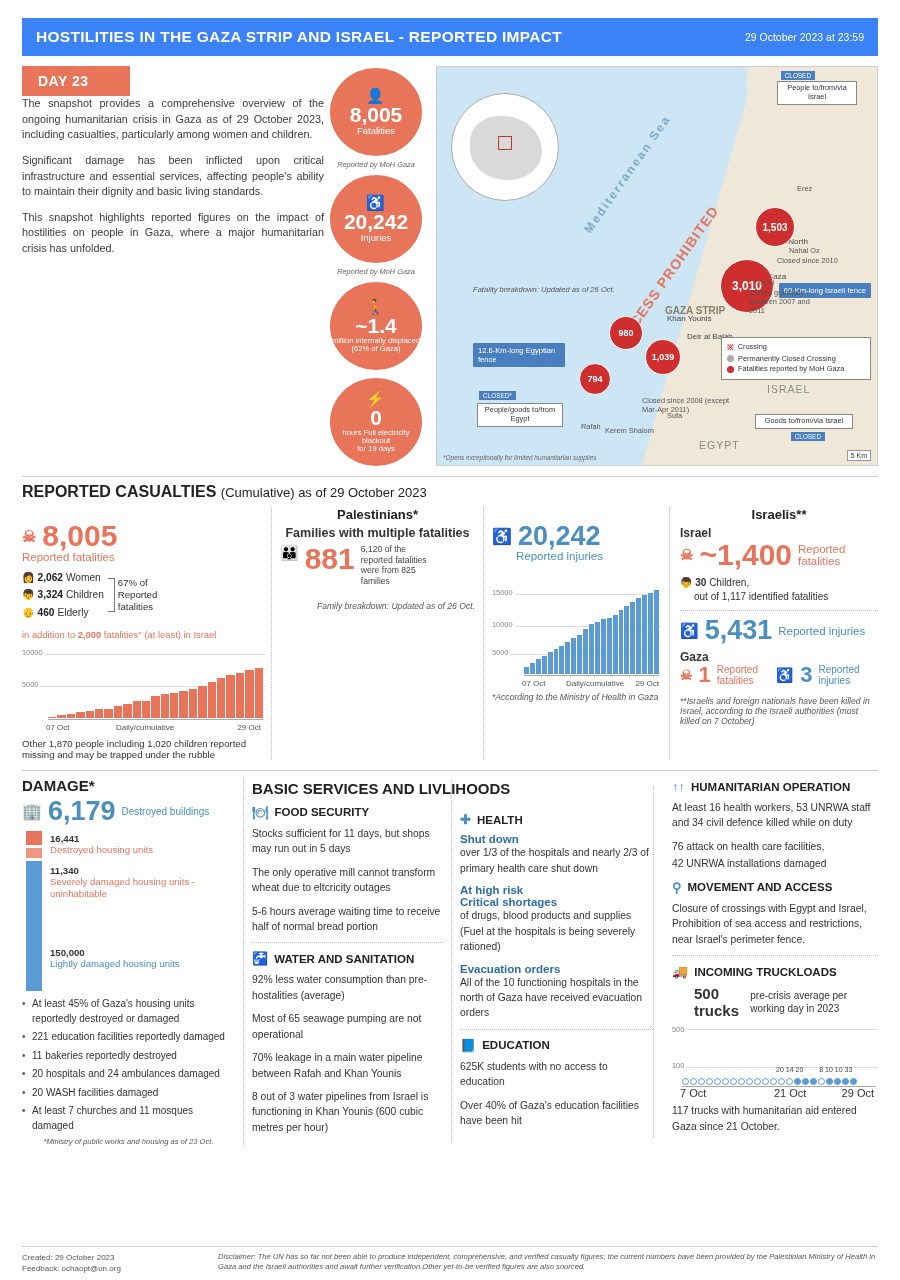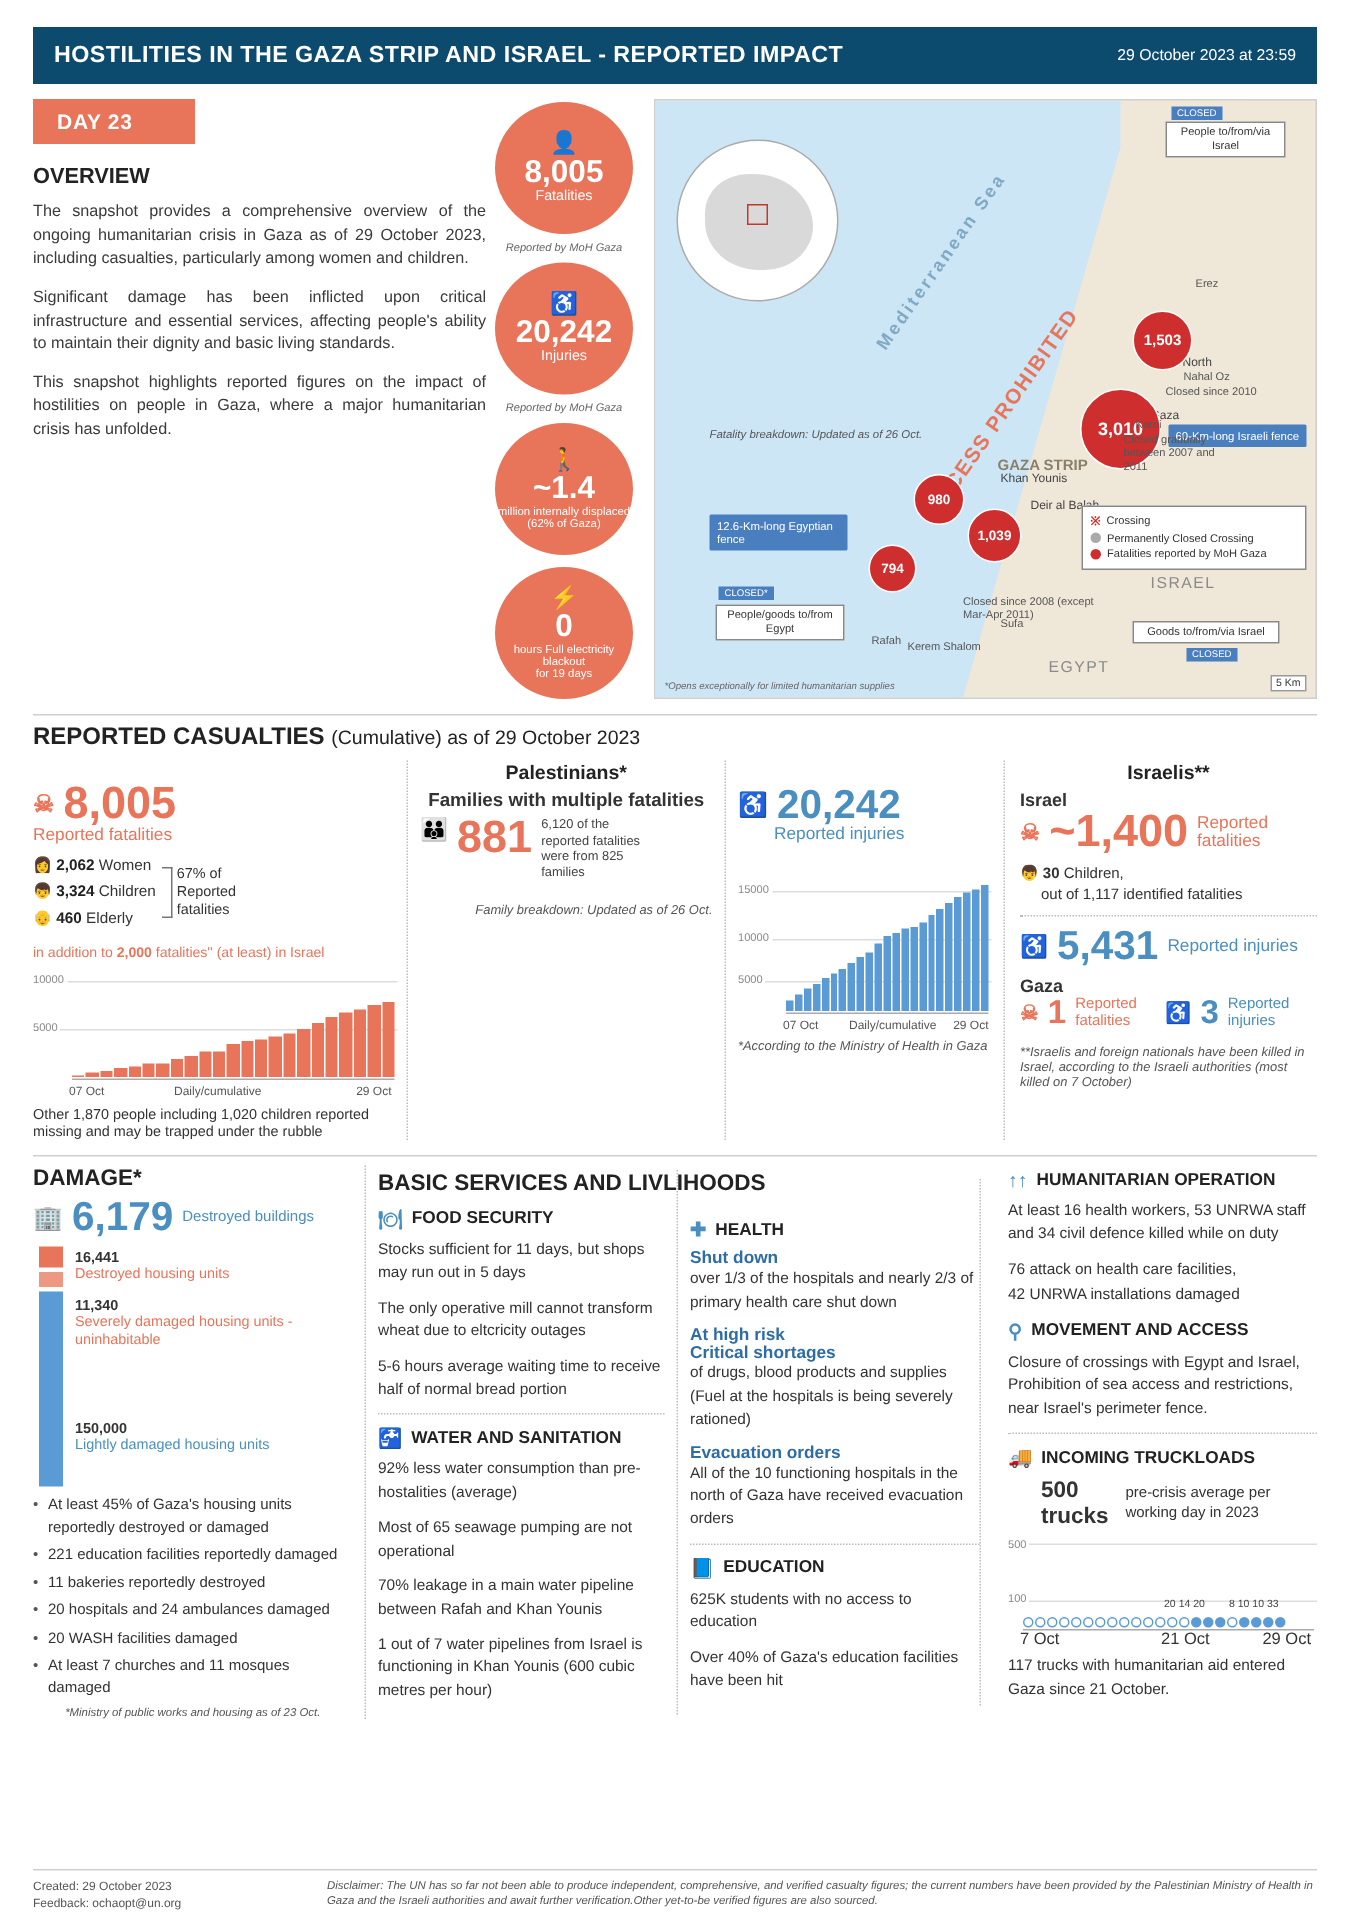--- a/index.html
+++ b/index.html
@@ -10,21 +10,21 @@
     font-family:"Liberation Sans", sans-serif;
     color:#333;
     font-size:11px;
     position:relative;
     overflow:hidden;
   }
   .page { position:relative; width:900px; height:1280px; padding:18px 22px 0 22px; }
 
   
   .header {
-    background:#0c4a6e; color:#fff; height:38px;
+    background:#3b82f6; color:#fff; height:38px;
     display:flex; align-items:center; justify-content:space-between;
     padding:0 14px;
   }
   .header-title { font-size:15.5px; font-weight:bold; letter-spacing:.3px; }
   .header-date { font-size:10.5px; }
 
   
   .top { display:flex; margin-top:10px; height:400px; }
   .col-left { width:302px; }
   .day-badge {
@@ -173,21 +173,20 @@
 
   <div class="header">
     <div class="header-title">HOSTILITIES IN THE GAZA STRIP AND ISRAEL - REPORTED IMPACT</div>
     <div class="header-date">29 October 2023 at 23:59</div>
   </div>
 
   <div class="top">
 
     <div class="col-left">
       <div class="day-badge">DAY 23</div>
-      <div class="overview-h">OVERVIEW</div>
       <p class="ov-p">The snapshot provides a comprehensive overview of the ongoing humanitarian crisis in Gaza as of 29 October 2023, including casualties, particularly among women and children.</p>
       <p class="ov-p">Significant damage has been inflicted upon critical infrastructure and essential services, affecting people's ability to maintain their dignity and basic living standards.</p>
       <p class="ov-p">This snapshot highlights reported figures on the impact of hostilities on people in Gaza, where a major humanitarian crisis has unfolded.</p>
     </div>
 
     <div class="col-circles">
       <div class="circle">
         <div class="icon">👤</div>
         <div class="big">8,005</div>
         <div class="lbl">Fatalities</div>
@@ -514,21 +513,21 @@
 
         <div class="divider-dotted"></div>
 
         <div class="svc-h">
           <span class="ic">🚰</span>
           <span>WATER AND SANITATION</span>
         </div>
         <p class="p">92% less water consumption than pre-hostalities (average)</p>
         <p class="p">Most of 65 seawage pumping are not operational</p>
         <p class="p">70% leakage  in a main water pipeline between Rafah and Khan Younis</p>
-        <p class="p">1 out of 7 water pipelines from Israel is functioning in Khan Younis (600 cubic metres per hour)</p>
+        <p class="p">8 out of 3 water pipelines from Israel is functioning in Khan Younis (600 cubic metres per hour)</p>
       </div>
 
       <div class="b-col2b">
         <div class="svc-h" style="margin-top:26px;">
           <span class="ic">✚</span>
           <span>HEALTH</span>
         </div>
         <div class="blue-h">Shut down</div>
         <p class="p">over 1/3 of the hospitals and nearly 2/3 of primary health care shut down</p>
         <div class="blue-h">At high risk</div>

